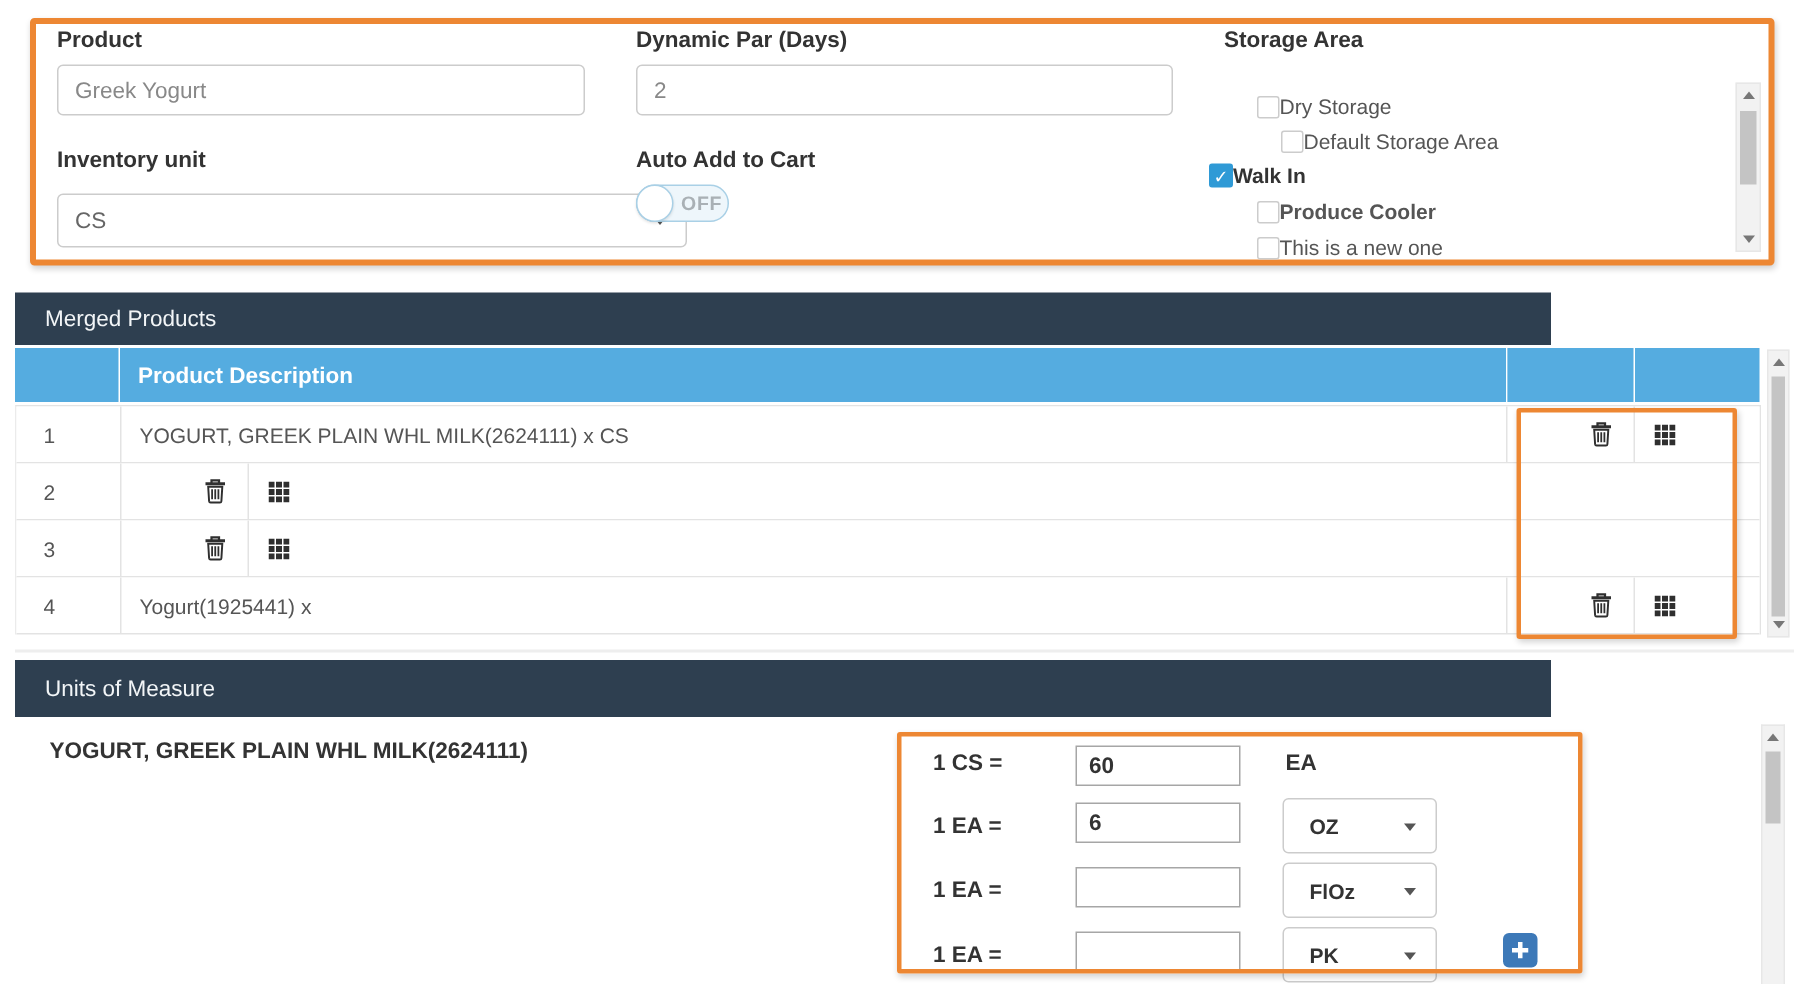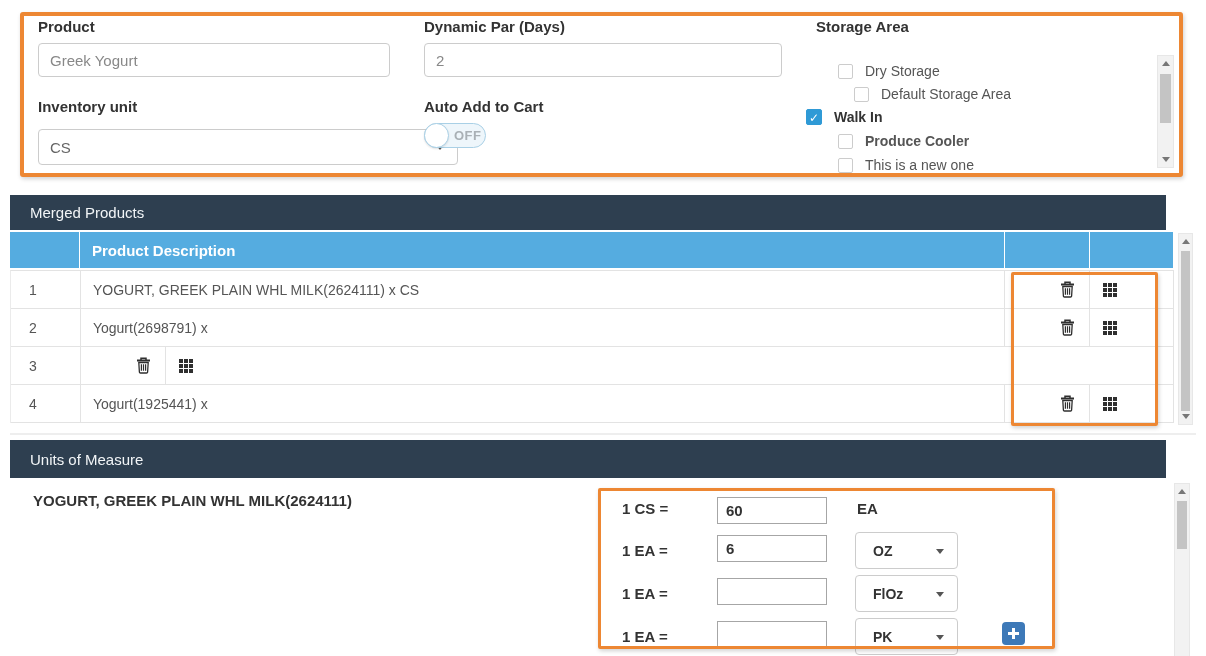--- a/index.html
+++ b/index.html
@@ -23,39 +23,39 @@
            border-left:4px solid transparent; border-right:4px solid transparent;
            border-top:5px solid #555; }
 
   .toggle { position:absolute; width:62px; height:25px; border:1px solid #a9d0e6;
             border-radius:13px; background:#eef6fb; cursor:pointer; }
   .knob { position:absolute; left:-1px; top:-1px; width:25px; height:25px; border-radius:50%;
           background:#fff; border:1px solid #a9d0e6; box-shadow:0 1px 2px rgba(0,0,0,.12); }
   .toggle .state { position:absolute; left:29px; top:4px; font-size:13px; font-weight:700;
                    color:#a9b0b5; letter-spacing:.5px; }
 
-  .chk-row { position:absolute; display:flex; align-items:center; gap:12px; cursor:pointer; }
+  .chk-row { position:absolute; display:flex; align-items:center; gap:0; cursor:pointer; }
   .chk { width:15px; height:15px; border:1px solid #ccc; border-radius:2px; background:#fff;
          flex:0 0 auto; position:relative; }
   .chk.checked { width:16px; height:16px; background:#2f9ad6; border-color:#2f9ad6; }
   .chk.checked::after { content:"\2713"; position:absolute; left:2px; top:0px; color:#fff;
                         font-size:12px; font-weight:700; line-height:16px; }
   .chk-label { font-size:14px; color:#555; white-space:nowrap; }
   .chk-row.checked .chk-label { font-weight:700; color:#333; }
 
   
   .sbar { position:absolute; background:#f2f2f2; border:1px solid #e7e7e7; }
   .sthumb { position:absolute; left:2px; right:2px; background:#c4c4c4; }
   .tri-up, .tri-down { position:absolute; left:50%; width:0; height:0; margin-left:-4px;
            border-left:4px solid transparent; border-right:4px solid transparent; }
   .tri-up { top:5px; border-bottom:5px solid #777; }
   .tri-down { bottom:5px; border-top:5px solid #777; }
 
   
-  .section-bar { position:absolute; left:10px; width:1156px; background:#2E3F50;
+  .section-bar { position:absolute; left:10px; width:1024px; background:#2E3F50;
                  color:#f2f5f7; font-size:15px; display:flex; align-items:center;
                  padding-left:20px; }
 
   
   .thead { position:absolute; left:10px; top:232px; width:1164px; height:28px; display:flex; }
   .thead .hc { background:#55ACE0; height:36px; display:flex; align-items:center; }
   .thead .hc.sep { border-right:1px solid #fff; }
   .thead .hc1 { width:70px; }
   .thead .hc2 { width:925px; padding-left:12px; color:#fff; font-weight:700; font-size:15px; }
   .thead .hc3 { width:85px; }
@@ -186,21 +186,20 @@
                 <rect x="0" y="10" width="4" height="4"></rect>
                 <rect x="5" y="10" width="4" height="4"></rect>
                 <rect x="10" y="10" width="4" height="4"></rect>
               </g>
             </svg>
           </span>
         </div>
     </div>
     <div class="trow">
       <div class="tc tc1 sep">2</div>
-      <div class="tc tc2 sep">Yogurt(2698791) x</div>
       <div class="tc tc3 sep">
           <span class="icon-btn">
             <svg width="15" height="17" viewBox="0 0 15 17">
               <path d="M1 3.5 h13" stroke="#2f2f2f" stroke-width="2"></path>
               <path d="M5 3 V1.2 h5 V3" fill="none" stroke="#2f2f2f" stroke-width="1.5"></path>
               <path d="M2.8 5.5 h9.4 l-.6 9.6 a1 1 0 0 1 -1 .9 h-6.2 a1 1 0 0 1 -1 -.9 z" fill="none" stroke="#2f2f2f" stroke-width="1.3"></path>
               <path d="M5.4 7.2 v6.6 M7.5 7.2 v6.6 M9.6 7.2 v6.6" stroke="#2f2f2f" stroke-width="1.2"></path>
             </svg>
           </span>
         </div>

